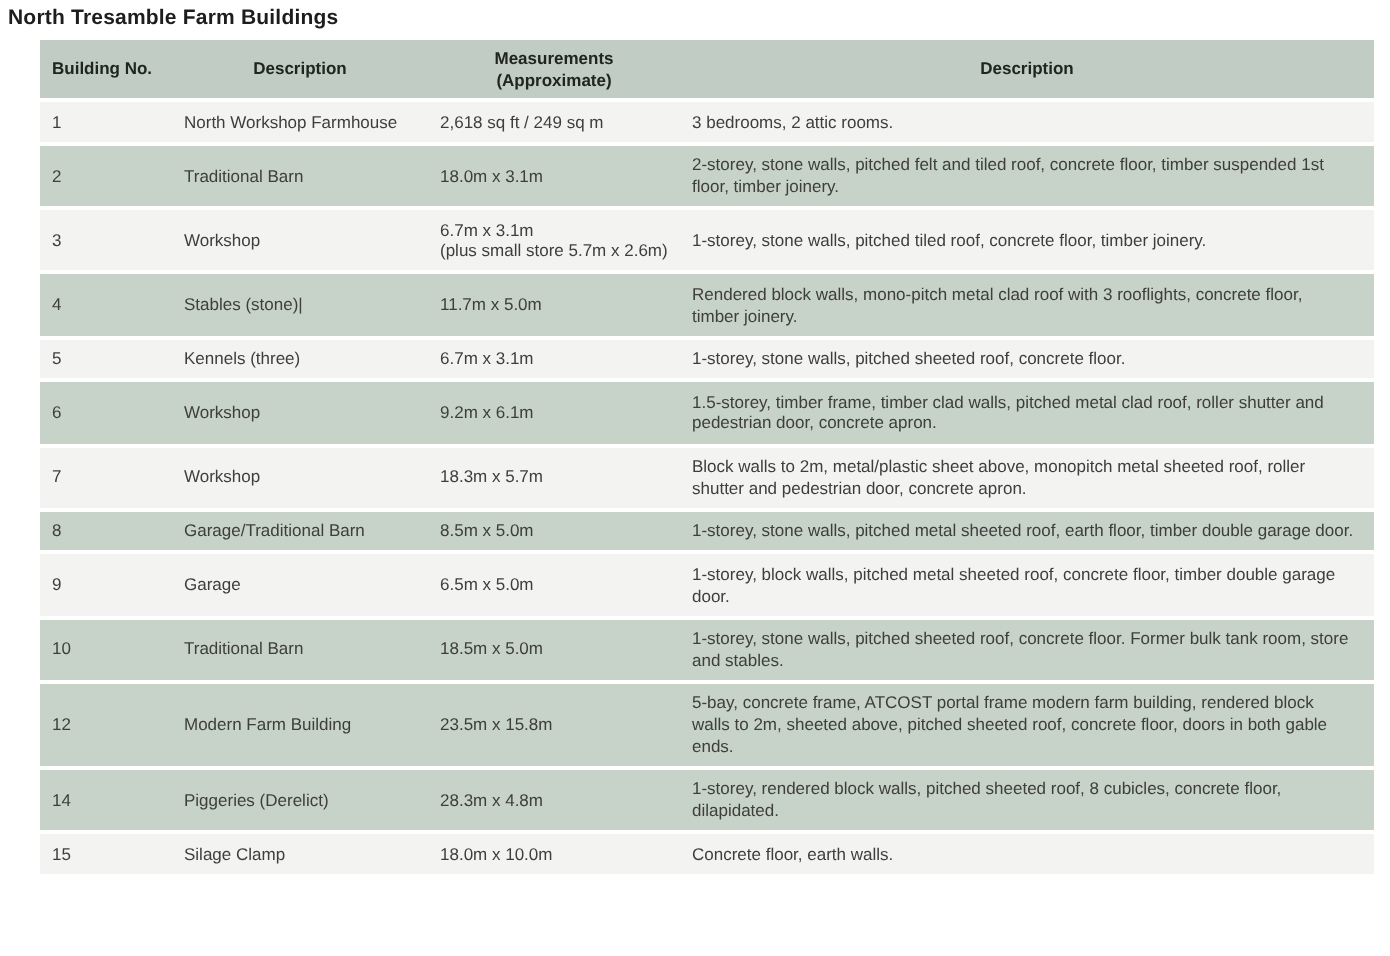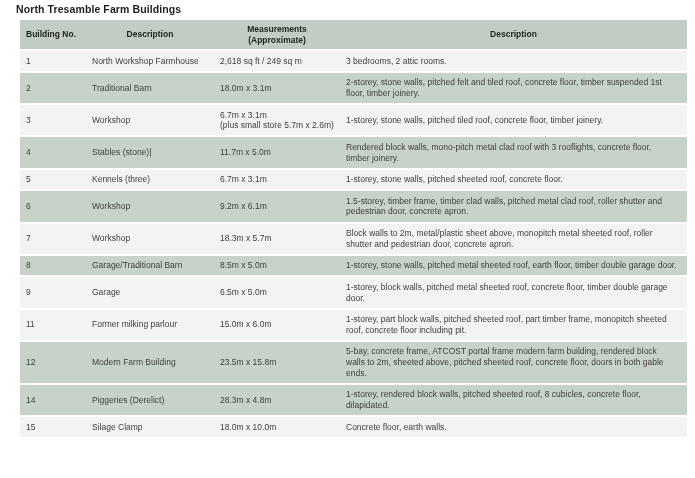--- a/index.html
+++ b/index.html
@@ -8,21 +8,21 @@
     background: #ffffff;
     font-family: "Liberation Sans", sans-serif;
     color: #3e3e3c;
     padding: 3px 0 0 0;
   }
   .page-title {
     font-size: 10.5px;
     font-weight: bold;
     color: #1d1d1b;
     letter-spacing: 0.1px;
-    padding-left: 16px;
+    padding-left: 4px;
     margin-bottom: 3px;
   }
   table.farm-table {
     width: 687px;
     border-collapse: separate;
     border-spacing: 0 2px;
     table-layout: fixed;
     font-size: 8.5px;
     line-height: 1.25;
     padding-left: 20px;
@@ -124,25 +124,25 @@
     <td>Garage/Traditional Barn</td>
     <td class="meas">8.5m x 5.0m</td>
     <td class="last">1-storey, stone walls, pitched metal sheeted roof, earth floor, timber double garage door.</td>
   </tr>
         <tr class="plain">
     <td>9</td>
     <td>Garage</td>
     <td class="meas">6.5m x 5.0m</td>
     <td class="last">1-storey, block walls, pitched metal sheeted roof, concrete floor, timber double garage door.</td>
   </tr>
-        <tr class="plain">
-    <td>11</td>
-    <td>Former milking parlour</td>
-    <td class="meas">15.0m x 6.0m</td>
-    <td class="last">1-storey, part block walls, pitched sheeted roof, part timber frame, monopitch sheeted roof, concrete floor including pit.</td>
+        <tr class="alt">
+    <td>10</td>
+    <td>Traditional Barn</td>
+    <td class="meas">18.5m x 5.0m</td>
+    <td class="last">1-storey, stone walls, pitched sheeted roof, concrete floor. Former bulk tank room, store and stables.</td>
   </tr>
         <tr class="alt">
     <td>12</td>
     <td>Modern Farm Building</td>
     <td class="meas">23.5m x 15.8m</td>
     <td class="last">5-bay, concrete frame, ATCOST portal frame modern farm building, rendered block walls to 2m, sheeted above, pitched sheeted roof, concrete floor, doors in both gable ends.</td>
   </tr>
         <tr class="alt">
     <td>14</td>
     <td>Piggeries (Derelict)</td>

